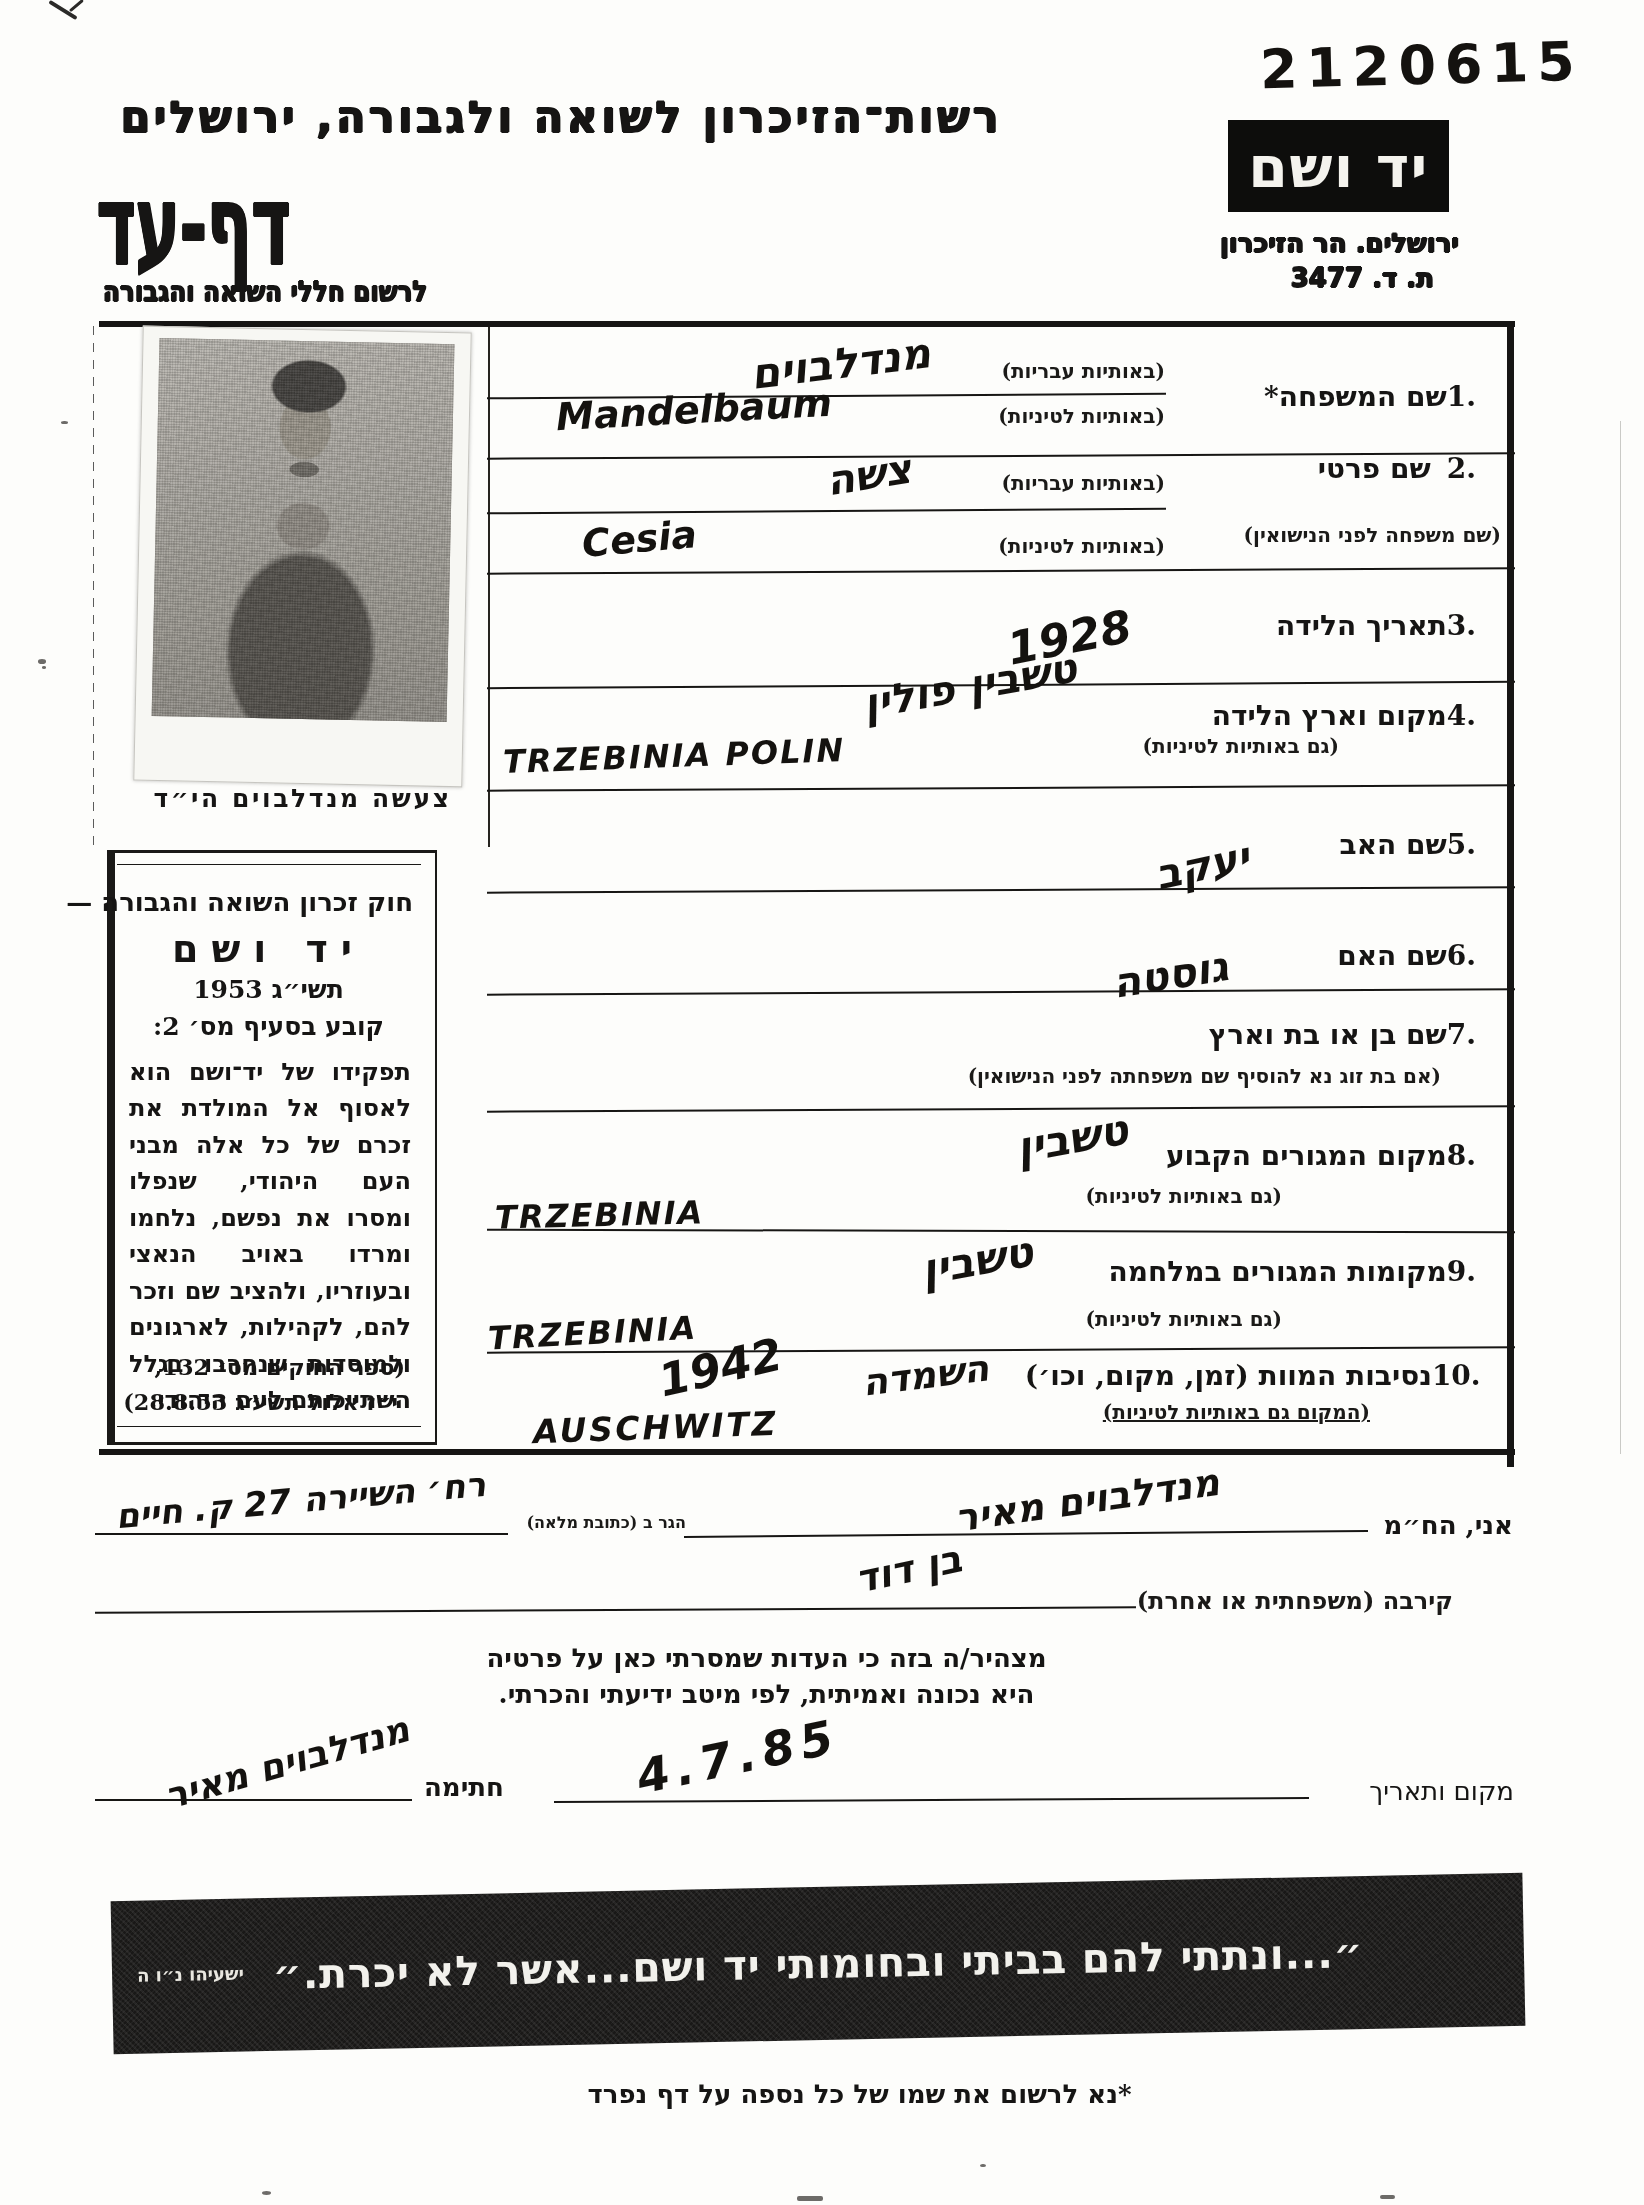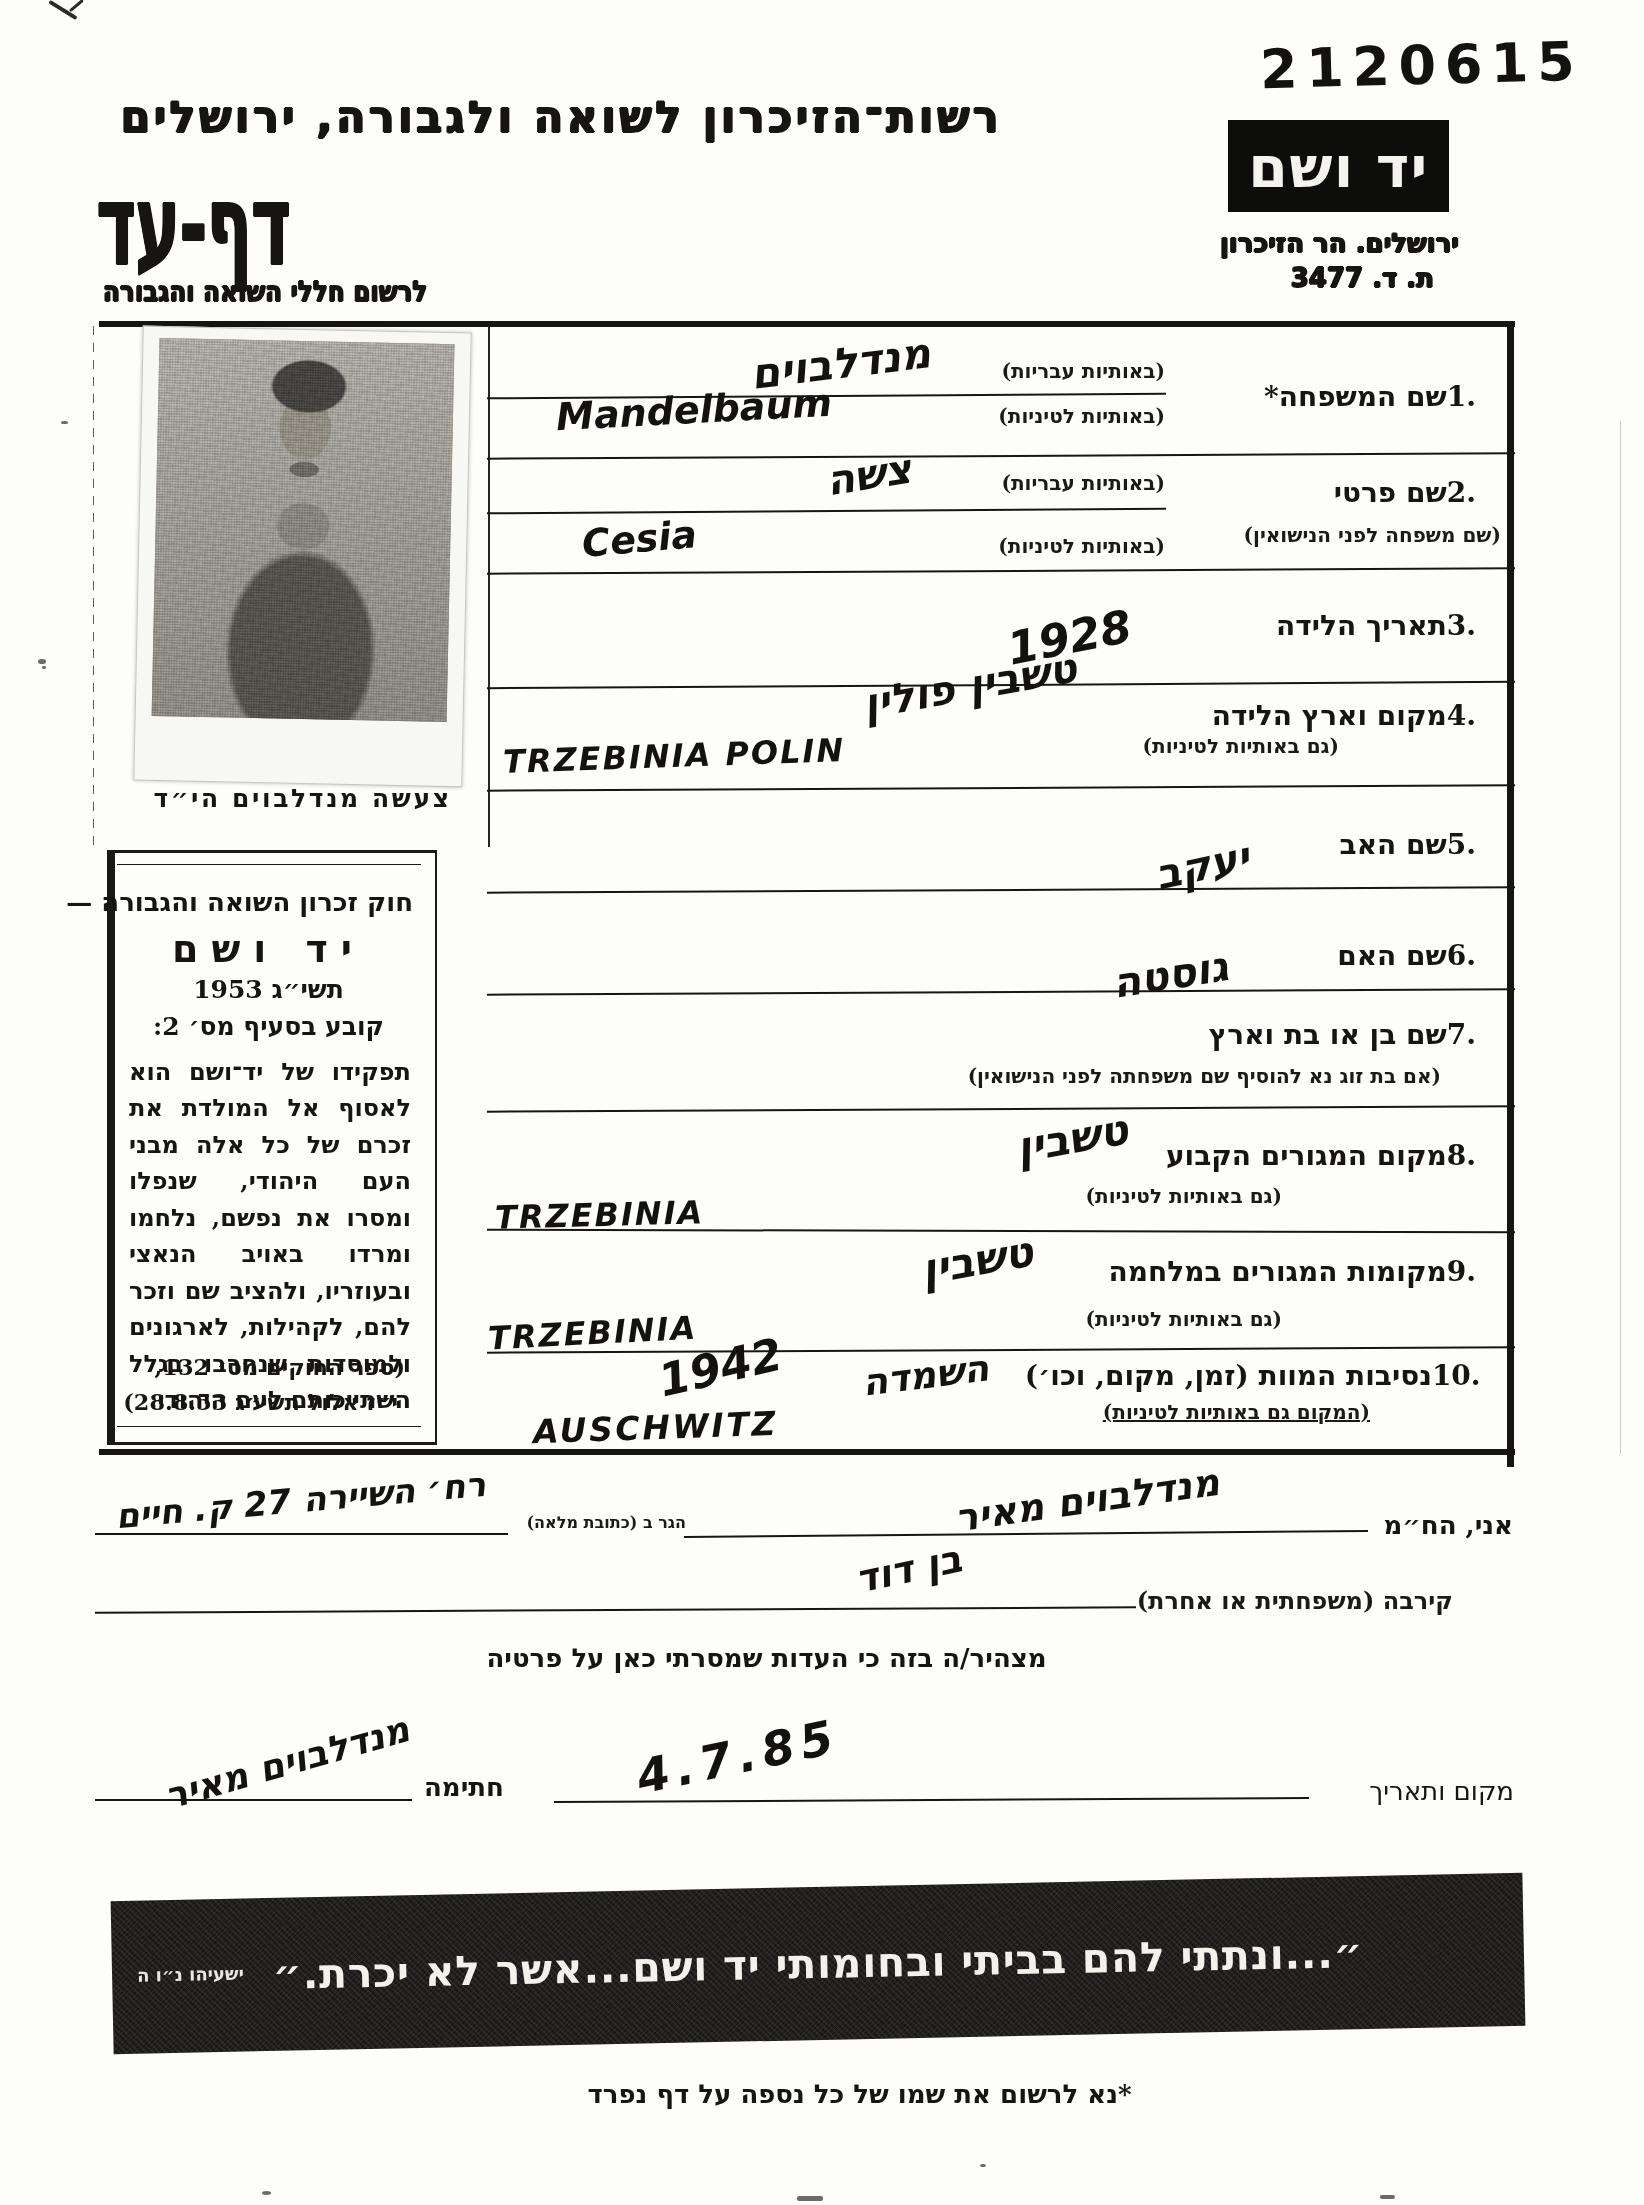--- a/index.html
+++ b/index.html
@@ -82,21 +82,21 @@
     <span style="margin-left:16px;">*</span>
     <span class="txt">שם המשפחה</span>
     <span class="num" style="margin-right:26px;order:1;">1.</span>
   </div>
   <div class="abs hw" style="left:750px;top:339px;font-size:42px;transform:rotate(-7deg);">מנדלבוים</div>
   <div class="abs rule-thin" style="left:487px;top:395px;width:679px;transform:rotate(-0.4deg);"></div>
   <div class="abs hw" style="left:556px;top:388px;font-size:38px;transform:rotate(-3deg);">Mandelbaum</div>
   <div class="abs sub" style="right:480px;top:404px;">(באותיות לטיניות)</div>
   <div class="abs rule" style="left:487px;top:455px;width:1028px;transform:rotate(-0.3deg);"></div>
 
-  <div class="abs lbl" style="right:143px;top:476px;font-size:28px;">
+  <div class="abs lbl" style="right:143px;top:452px;font-size:28px;gap:16px;">
     <span class="txt">שם פרטי</span>
     <span class="num" style="margin-right:26px;order:1;">2.</span>
   </div>
   <div class="abs sub" style="right:480px;top:471px;">(באותיות עבריות)</div>
   <div class="abs hw" style="left:826px;top:451px;font-size:41px;transform:rotate(-9deg);">צשה</div>
   <div class="abs rule-thin" style="left:487px;top:510px;width:679px;transform:rotate(-0.4deg);"></div>
   <div class="abs sub" style="right:144px;top:523px;">(שם משפחה לפני הנישואין)</div>
   <div class="abs sub" style="right:480px;top:534px;">(באותיות לטיניות)</div>
   <div class="abs hw" style="left:582px;top:517px;font-size:38px;transform:rotate(-5deg);">Cesia</div>
   <div class="abs rule" style="left:487px;top:570px;width:1028px;transform:rotate(-0.3deg);"></div>
@@ -170,20 +170,21 @@
   <div class="abs rule-thin" style="left:684px;top:1533px;width:684px;transform:rotate(-0.5deg);"></div>
   <div class="abs sub" style="right:959px;top:1513px;font-size:16px;">הגר ב (כתובת מלאה)</div>
   <div class="abs hw rtl" style="left:115px;top:1480px;font-size:34px;transform:rotate(-5deg);">רח׳ השיירה 27 ק. חיים</div>
   <div class="abs rule-thin" style="left:95px;top:1533px;width:413px;"></div>
 
   <div class="abs sub" style="right:192px;top:1586px;font-size:24px;">קירבה (משפחתית או אחרת)</div>
   <div class="abs hw rtl" style="left:855px;top:1547px;font-size:38px;transform:rotate(-12deg);">בן דוד</div>
   <div class="abs rule-thin" style="left:95px;top:1609px;width:1041px;transform:rotate(-0.3deg);"></div>
 
   <div class="abs rtl serif nw" style="left:477px;top:1643px;width:579px;text-align:center;font-size:26px;font-weight:bold;">מצהיר/ה בזה כי העדות שמסרתי כאן על פרטיה</div>
+  <div class="abs rtl serif nw" style="left:477px;top:1679px;width:579px;text-align:center;font-size:26px;font-weight:bold;">היא נכונה ואמיתית, לפי מיטב ידיעתי והכרתי.</div>
 
   <div class="abs rtl serif nw" style="right:131px;top:1776px;font-size:26px;font-weight:normal;">מקום ותאריך</div>
   <div class="abs rule-thin" style="left:554px;top:1799px;width:755px;transform:rotate(-0.3deg);"></div>
   <div class="abs hw" style="left:635px;top:1729px;font-size:47px;letter-spacing:6.6px;transform:rotate(-12deg);">4.7.85</div>
   <div class="abs rtl serif nw" style="left:424px;top:1772px;font-size:26px;font-weight:bold;">חתימה</div>
   <div class="abs rule-thin" style="left:95px;top:1799px;width:317px;"></div>
   <div class="abs hw rtl" style="left:161px;top:1742px;font-size:36px;transform:rotate(-16deg);">מנדלבוים מאיר</div>
 
   <div class="abs" style="left:112px;top:1887px;width:1412px;height:153px;background:#191817;transform:rotate(-1.15deg);
               background-image:repeating-linear-gradient(45deg, rgba(255,255,255,.06) 0 2px, rgba(255,255,255,0) 2px 4.6px),

